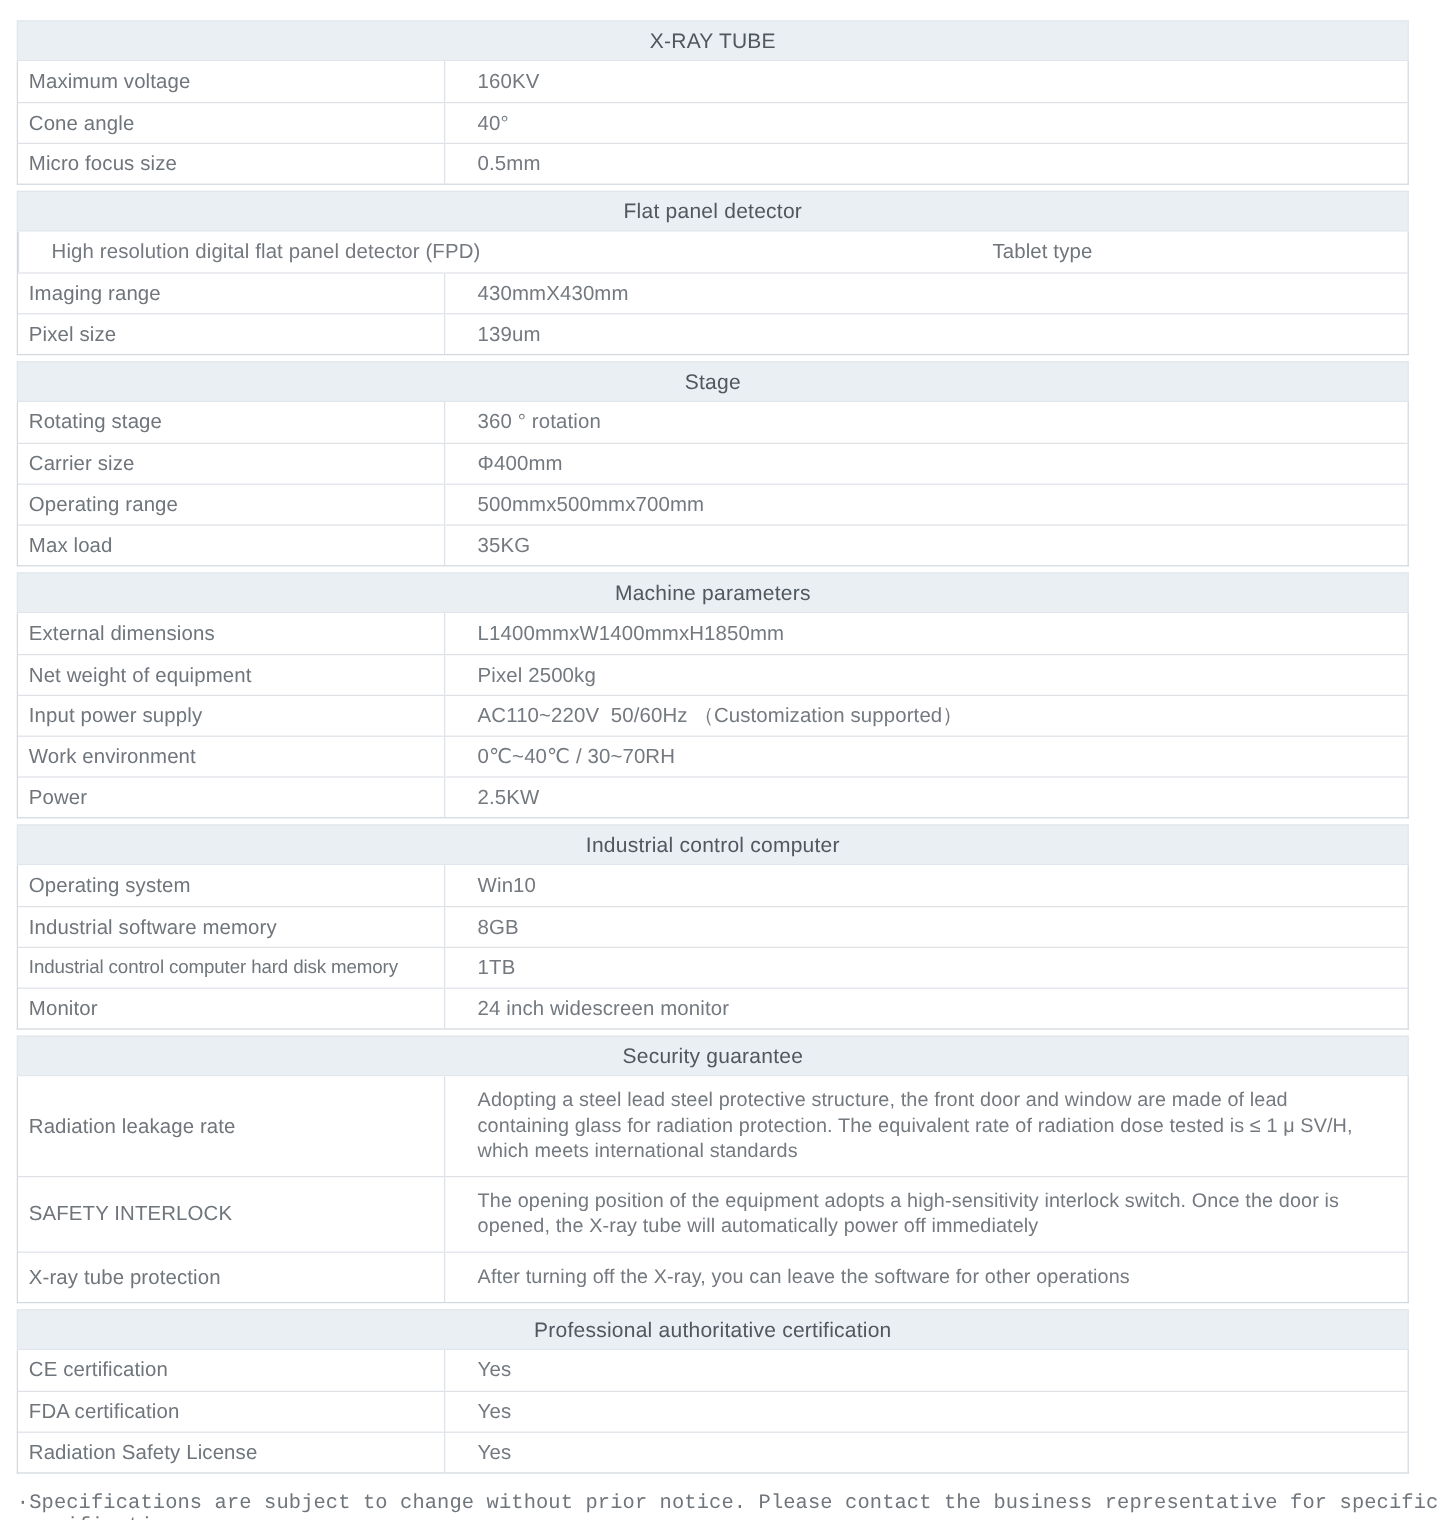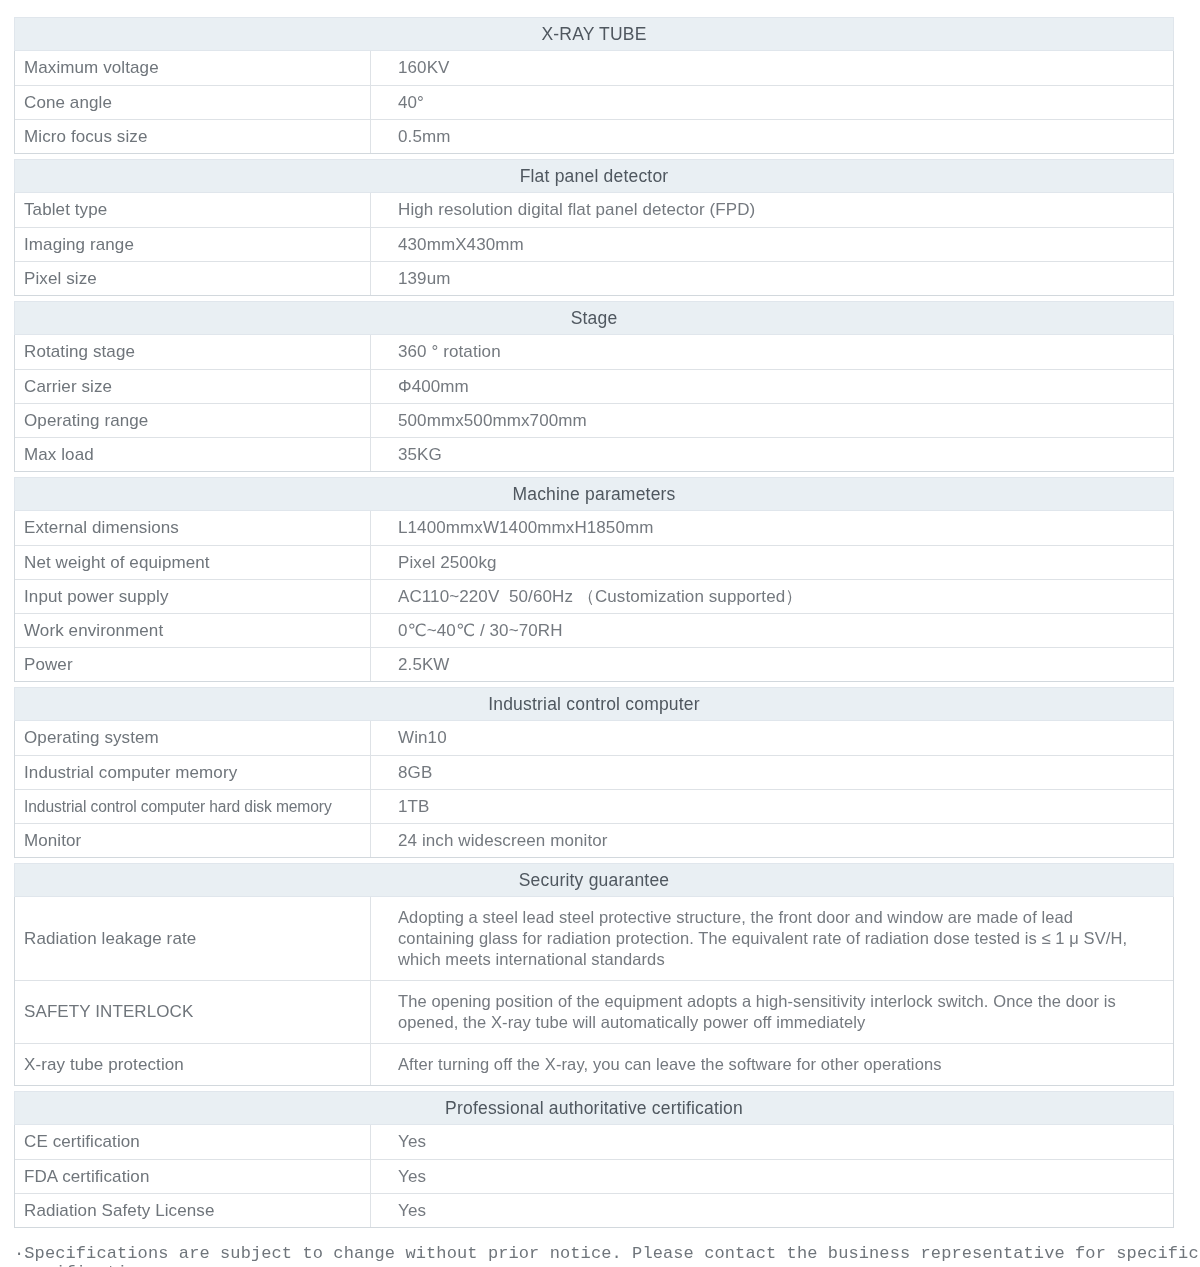--- a/index.html
+++ b/index.html
@@ -101,22 +101,22 @@
           <div class="cell label">Micro focus size</div>
           <div class="cell value">0.5mm</div>
         </div>
       </div>
     </div>
 
     <div class="section">
       <div class="section-header">Flat panel detector</div>
       <div class="rows">
         <div class="row">
+          <div class="cell value">High resolution digital flat panel detector (FPD)</div>
           <div class="cell label">Tablet type</div>
-          <div class="cell value">High resolution digital flat panel detector (FPD)</div>
         </div>
         <div class="row">
           <div class="cell label">Imaging range</div>
           <div class="cell value">430mmX430mm</div>
         </div>
         <div class="row">
           <div class="cell label">Pixel size</div>
           <div class="cell value">139um</div>
         </div>
       </div>
@@ -171,21 +171,21 @@
     </div>
 
     <div class="section">
       <div class="section-header">Industrial control computer</div>
       <div class="rows">
         <div class="row">
           <div class="cell label">Operating system</div>
           <div class="cell value">Win10</div>
         </div>
         <div class="row">
-          <div class="cell label">Industrial computer memory</div>
+          <div class="cell label">Industrial software memory</div>
           <div class="cell value">8GB</div>
         </div>
         <div class="row">
           <div class="cell label condensed">Industrial control computer hard disk memory</div>
           <div class="cell value">1TB</div>
         </div>
         <div class="row">
           <div class="cell label">Monitor</div>
           <div class="cell value">24 inch widescreen monitor</div>
         </div>

